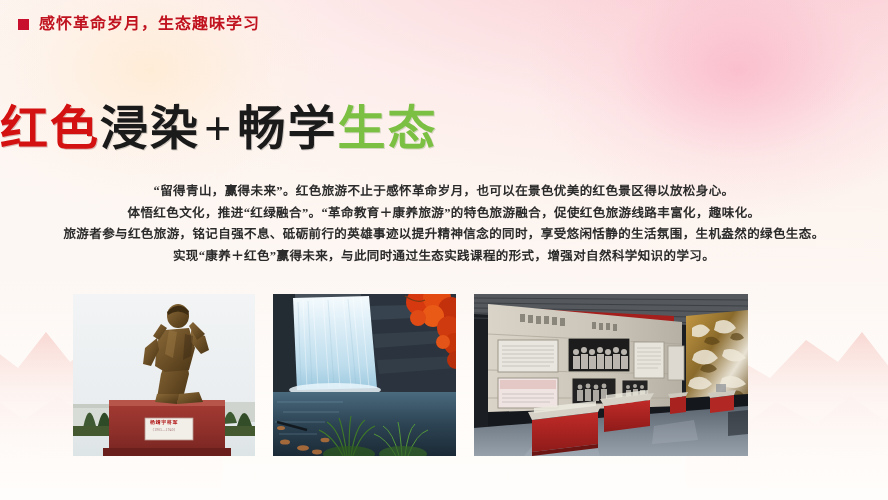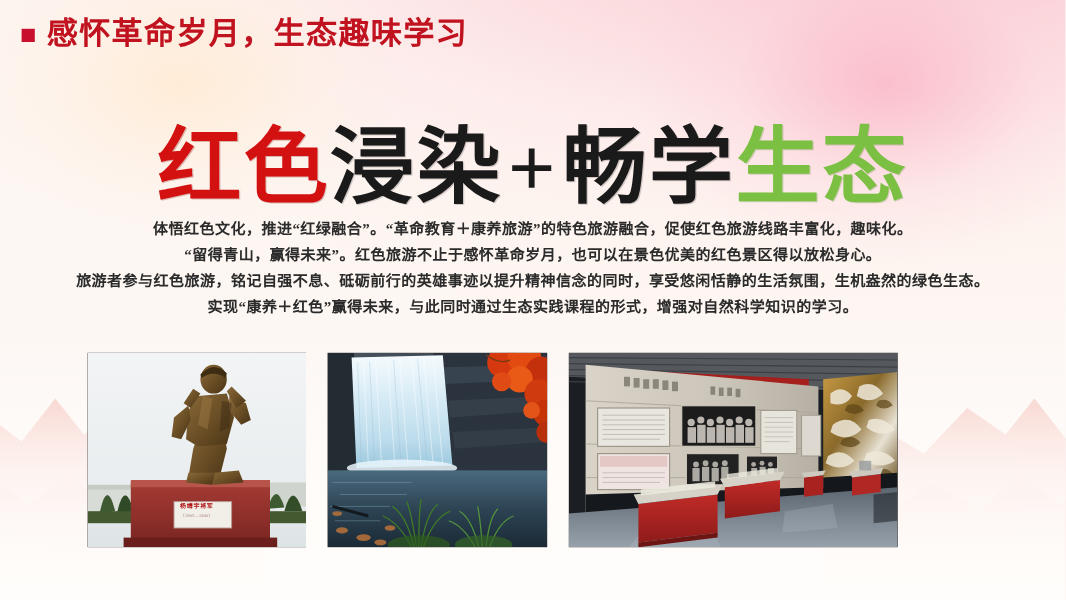--- a/index.html
+++ b/index.html
@@ -70,36 +70,35 @@
     gap: 10px;
   }
   .header-bullet {
     width: 11px;
     height: 11px;
     background: #c8102e;
     flex: 0 0 auto;
   }
   .header-title {
     font-family: "Liberation Serif", "DejaVu Serif", serif;
-    font-size: 26px;
+    font-size: 16px;
     font-weight: bold;
     color: #c0121f;
     letter-spacing: 1px;
     line-height: 1;
     white-space: nowrap;
   }
 
   
   .main-title {
     position: absolute;
     left: 0; right: 0;
     top: 104px;
-    text-align: center;
     font-family: "Liberation Serif", "DejaVu Serif", serif;
-    font-size: 70px;
+    font-size: 48px;
     font-weight: bold;
     letter-spacing: 2px;
     line-height: 1.05;
     white-space: nowrap;
   }
   .t-red   { color: #d31111; text-shadow: 1px 1px 0 rgba(120,0,0,0.25); }
   .t-black { color: #1a1a1a; text-shadow: 1px 1px 0 rgba(0,0,0,0.18); }
   .t-green { color: #7cc043; text-shadow: 1px 1px 0 rgba(60,110,20,0.22); }
   .t-plus  { color: #1a1a1a; font-weight: bold; padding: 0 4px; }
 
@@ -205,22 +204,22 @@
   <div class="header">
     <span class="header-bullet"></span>
     <span class="header-title">感怀革命岁月，生态趣味学习</span>
   </div>
 
   <div class="main-title">
     <span class="t-red">红色</span><span class="t-black">浸染</span><span class="t-plus">+</span><span class="t-black">畅学</span><span class="t-green">生态</span>
   </div>
 
   <div class="body-copy">
+    <span class="line">“留得青山，赢得未来”。红色旅游不止于感怀革命岁月，也可以在景色优美的红色景区得以放松身心。</span>
     <span class="line">体悟红色文化，推进“红绿融合”。“革命教育＋康养旅游”的特色旅游融合，促使红色旅游线路丰富化，趣味化。</span>
-    <span class="line">“留得青山，赢得未来”。红色旅游不止于感怀革命岁月，也可以在景色优美的红色景区得以放松身心。</span>
     <span class="line">旅游者参与红色旅游，铭记自强不息、砥砺前行的英雄事迹以提升精神信念的同时，享受悠闲恬静的生活氛围，生机盎然的绿色生态。</span>
     <span class="line">实现“康养＋红色”赢得未来，与此同时通过生态实践课程的形式，增强对自然科学知识的学习。</span>
   </div>
 
   <div class="photos">
 
     <div class="photo photo-1">
       <svg viewBox="0 0 182 162" preserveAspectRatio="none">
         <defs>
           <linearGradient id="sky1" x1="0" y1="0" x2="0" y2="1">

